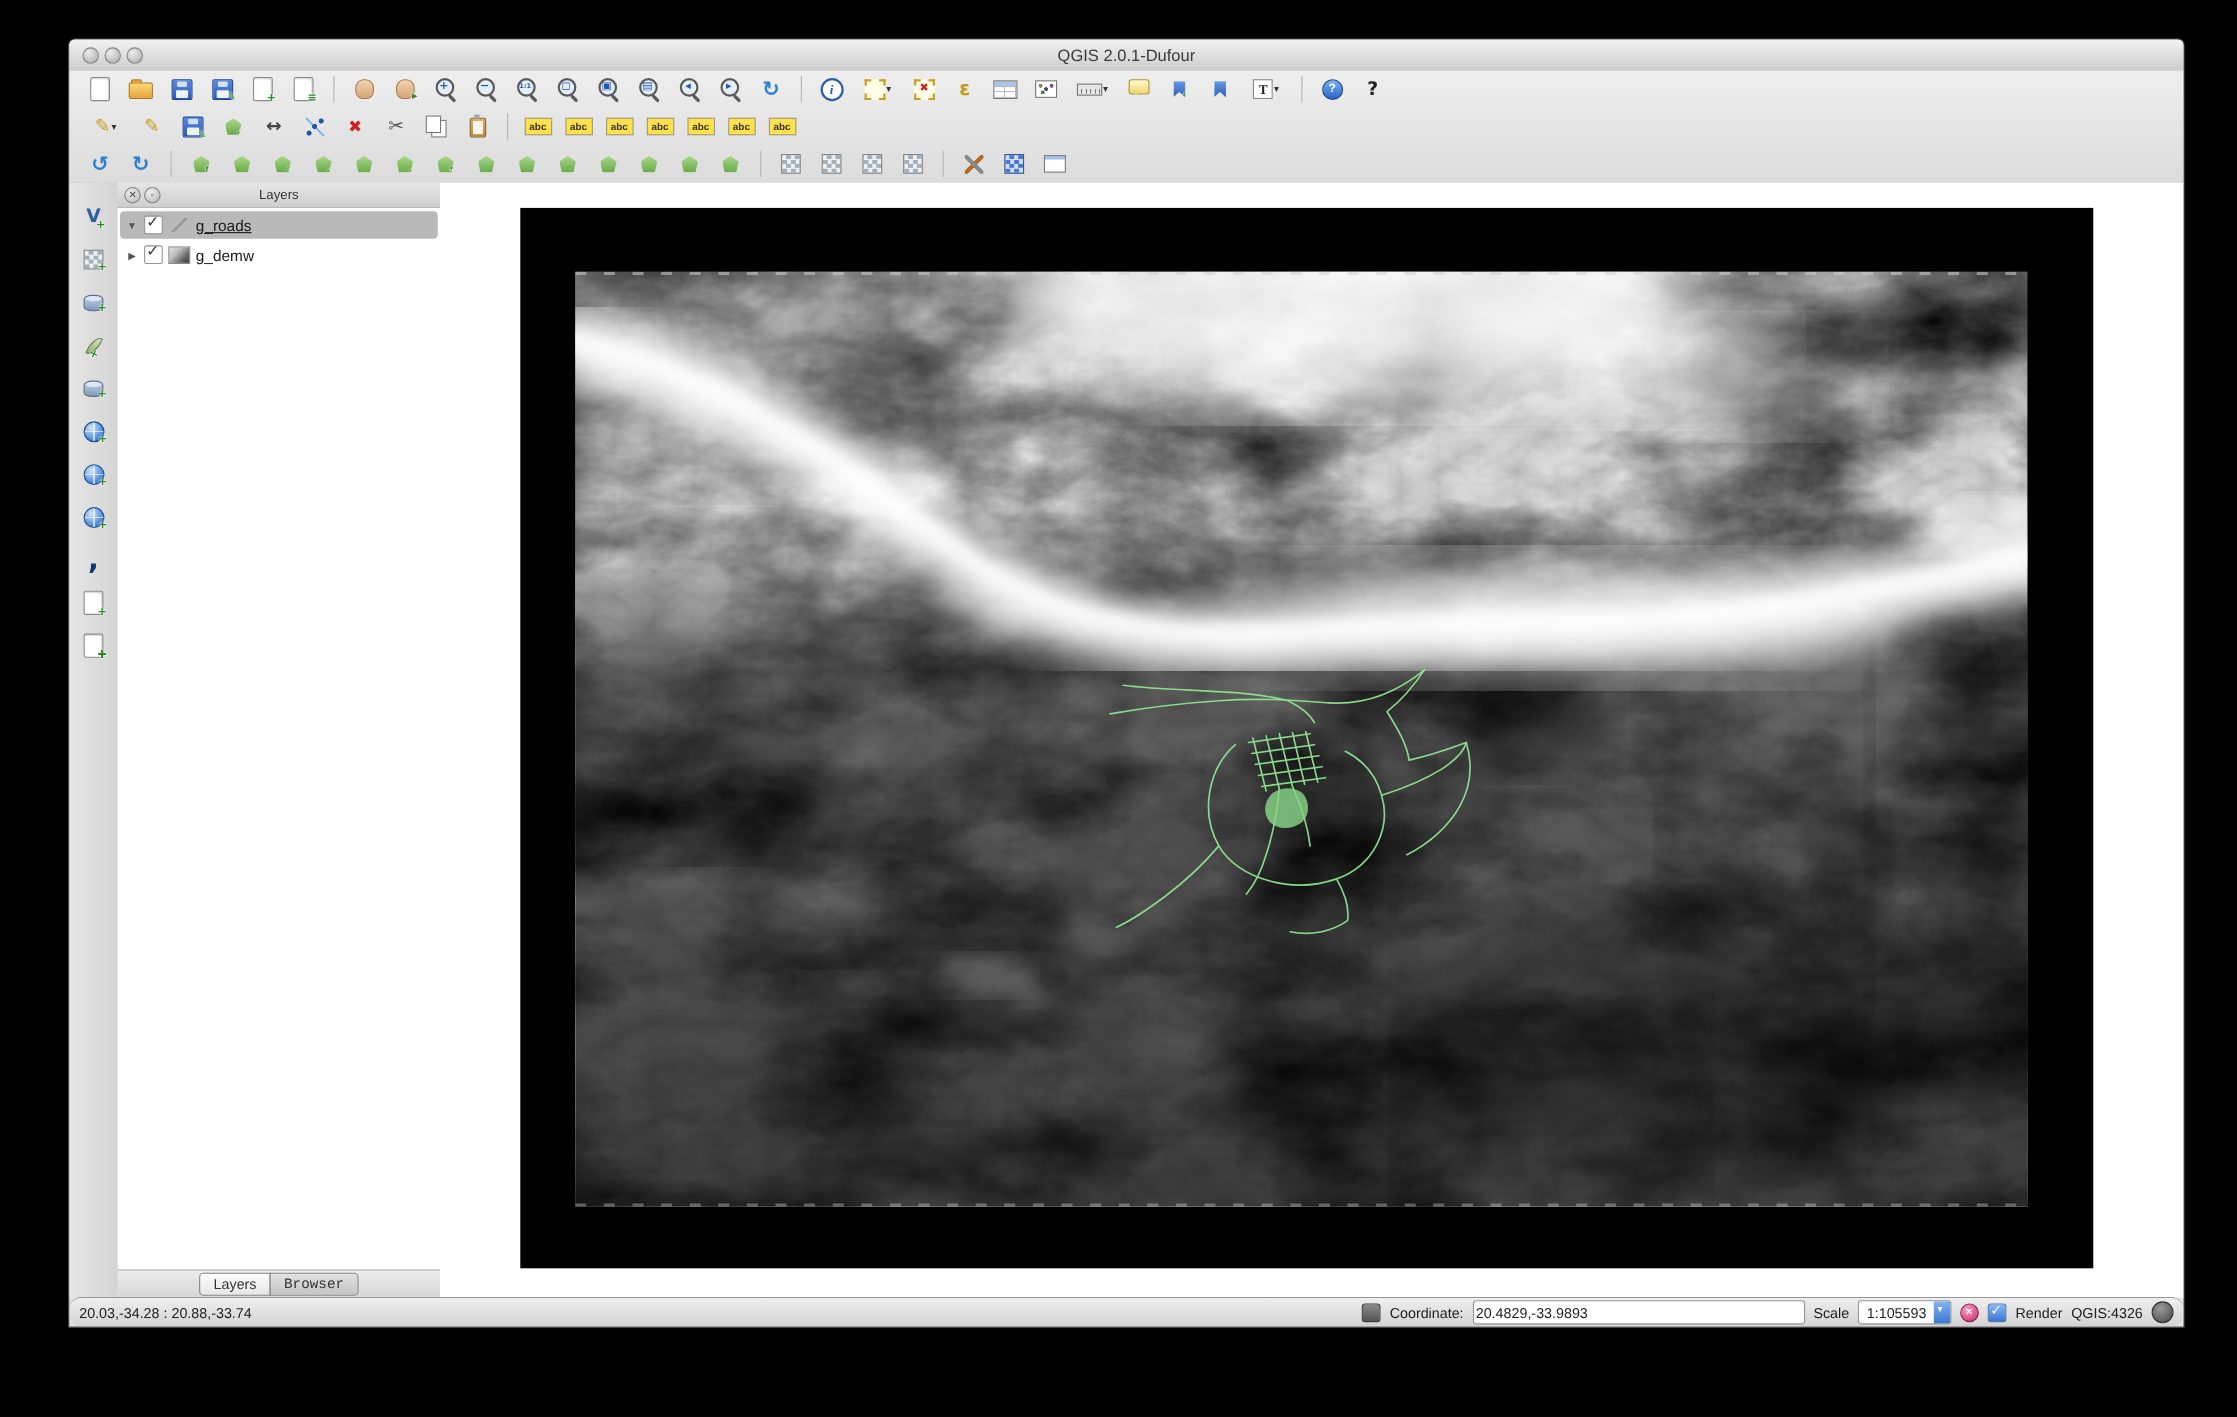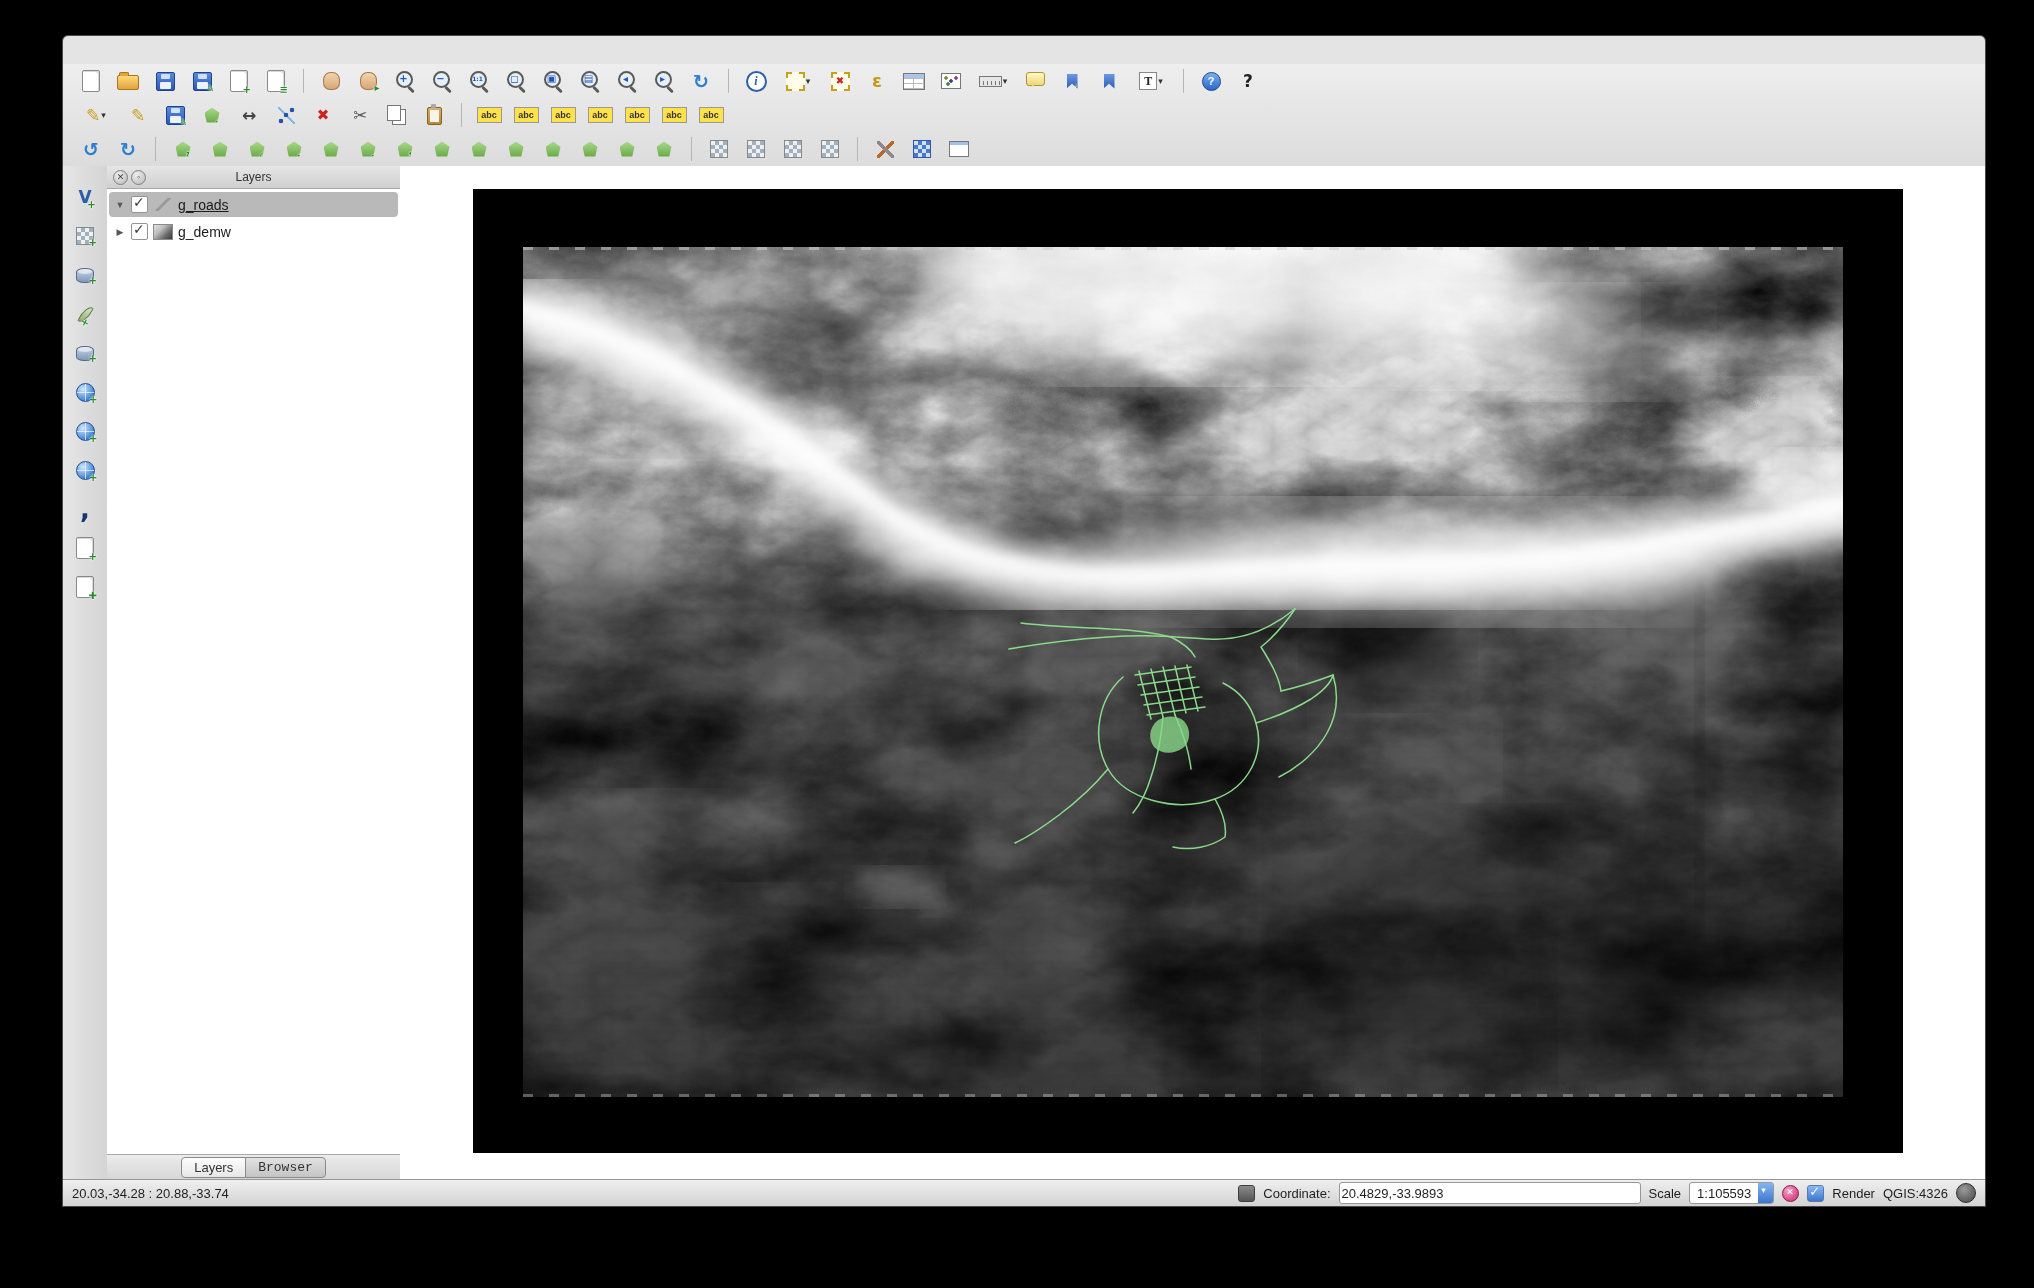--- a/index.html
+++ b/index.html
@@ -161,21 +161,21 @@
   .ptab.active{background:linear-gradient(#fdfdfd,#e6e6e6);}
 
   
   #map-area{position:absolute;left:337px;top:130px;right:0;bottom:26px;background:#fff;}
   #map-black{position:absolute;left:73px;top:23px;width:1430px;height:964px;background:#000;}
   #dem{position:absolute;left:50px;top:58px;width:1320px;height:850px;}
 
   
   #statusbar{position:absolute;left:0;right:0;bottom:0;height:26px;
     background:linear-gradient(#efefef,#d3d3d3);border-top:1px solid #979797;
-    display:flex;align-items:center;padding:0 9px;gap:8px;font-size:13px;color:#1e1e1e;}
+    display:flex;align-items:center;padding:0 9px;gap:8px;font-size:13px;color:#1e1e1e;border-radius:11px;}
   #extents{margin-right:auto;}
   #coord-input{width:296px;height:18px;border:1px solid #979797;border-radius:3px;
     text-align:left;font:13px "Liberation Sans",sans-serif;background:#fff;color:#1e1e1e;}
   #scale-combo{display:inline-flex;align-items:center;height:20px;border:1px solid #979797;
     border-radius:3px;background:#fff;padding-left:7px;}
   .combo-arrow{width:15px;align-self:stretch;margin-left:7px;border-radius:0 2px 2px 0;
     background:linear-gradient(#85b4f2,#3a76d0);position:relative;}
   .combo-arrow::after{content:"▾";position:absolute;left:3px;top:2px;font-size:9px;color:#fff;}
   .sb-icon{width:15px;height:15px;border-radius:3px;background:linear-gradient(#8a8a8a,#555);
     border:1px solid #3e3e3e;}
@@ -188,20 +188,26 @@
     font:bold 13px "DejaVu Sans",sans-serif;color:#fff;}
   .sb-round{width:18px;height:18px;border-radius:50%;border:1px solid #2e2e2e;
     background:radial-gradient(circle at 40% 32%,#9a9a9a,#454545);}
 </style>
 </head>
 <body>
 
 <div id="screen">
   <div id="qgis-window">
 
+    <div id="titlebar">
+      <span class="tl c"></span>
+      <span class="tl m"></span>
+      <span class="tl z"></span>
+      <span id="title-text">QGIS 2.0.1-Dufour</span>
+    </div>
 
     <div id="toolbar-zone">
       <div class="trow">
           <button class="tbtn">
             <span class="icn k-page"></span>
           </button>
           <button class="tbtn">
             <span class="icn k-folder"></span>
           </button>
           <button class="tbtn">

